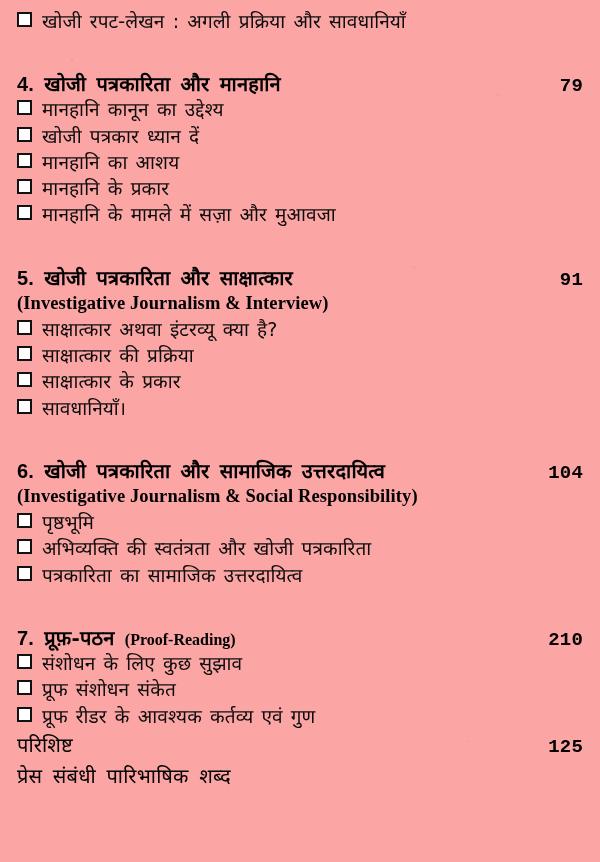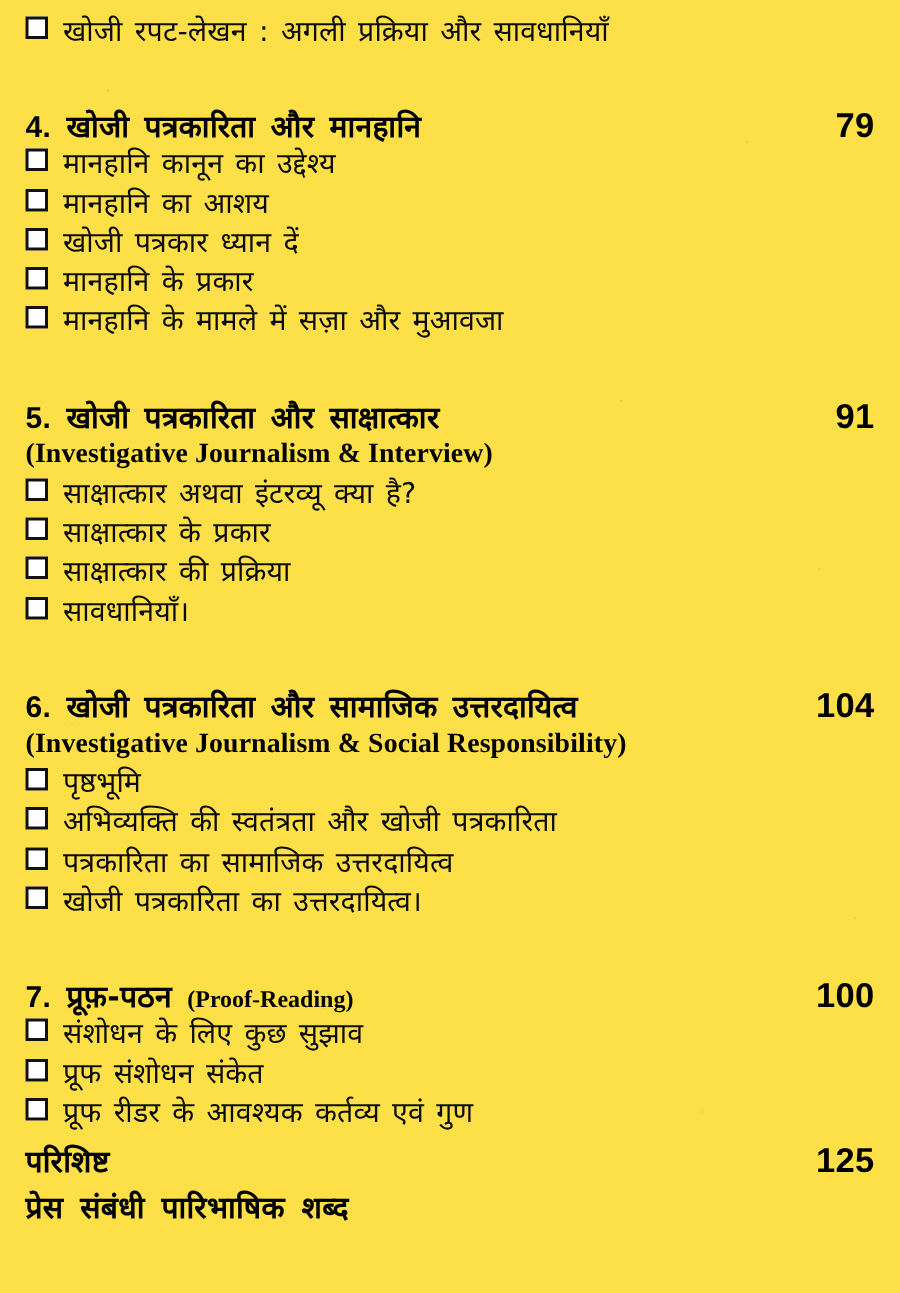--- a/index.html
+++ b/index.html
@@ -14,21 +14,21 @@
     overflow: hidden;
     font-family: "Liberation Serif", "DejaVu Serif", serif;
     color: #000000;
     -webkit-font-smoothing: antialiased;
   }
 
   #page {
     position: relative;
     width: 600px;
     height: 862px;
-    background: #fde047;
+    background: #fca5a5;
     padding: 0;
     box-sizing: border-box;
   }
 
   
   #scan-noise {
     position: absolute;
     inset: 0;
     pointer-events: none;
     opacity: .30;
@@ -60,23 +60,23 @@
   }
 
   .row-text {
     flex: 1 1 auto;
     min-width: 0;
   }
 
   .row-page {
     flex: 0 0 auto;
     text-align: center;
-    font-family: Liberation Sans, sans-serif;
-    font-weight: bold;
-    font-size: 23px;
+    font-family: Liberation Mono, monospace;
+    font-weight: bold;
+    font-size: 19px;
     letter-spacing: .2px;
     padding-left: 10px;
     white-space: nowrap;
   }
 
   
   .entry {
     display: flex;
     align-items: baseline;
     line-height: 1.0;
@@ -136,21 +136,21 @@
     letter-spacing: .1px;
     margin: 0 0 5px 0;
   }
 
   
   .plain-heading {
     margin: 7px 0 2px 0;
   }
   .plain-heading .row-text {
     font-family: "DejaVu Sans", "Liberation Sans", sans-serif;
-    font-weight: bold;
+    font-weight: normal;
     font-size: 20px;
     line-height: 1.15;
     letter-spacing: .2px;
     word-spacing: 4px;
   }
 </style>
 </head>
 <body>
 
 <div id="page">
@@ -170,25 +170,25 @@
       </div>
       <div class="row-page">79</div>
     </div>
 
     <div class="entry">
       <span class="box"></span>
       <span class="label">मानहानि कानून का उद्देश्य</span>
     </div>
     <div class="entry">
       <span class="box"></span>
+      <span class="label">खोजी पत्रकार ध्यान दें</span>
+    </div>
+    <div class="entry">
+      <span class="box"></span>
       <span class="label">मानहानि का आशय</span>
-    </div>
-    <div class="entry">
-      <span class="box"></span>
-      <span class="label">खोजी पत्रकार ध्यान दें</span>
     </div>
     <div class="entry">
       <span class="box"></span>
       <span class="label">मानहानि के प्रकार</span>
     </div>
     <div class="entry">
       <span class="box"></span>
       <span class="label">मानहानि के मामले में सज़ा और मुआवजा</span>
     </div>
 
@@ -200,25 +200,25 @@
       <div class="row-page">91</div>
     </div>
     <div class="subtitle">(Investigative Journalism &amp; Interview)</div>
 
     <div class="entry">
       <span class="box"></span>
       <span class="label">साक्षात्कार अथवा इंटरव्यू क्या है?</span>
     </div>
     <div class="entry">
       <span class="box"></span>
+      <span class="label">साक्षात्कार की प्रक्रिया</span>
+    </div>
+    <div class="entry">
+      <span class="box"></span>
       <span class="label">साक्षात्कार के प्रकार</span>
-    </div>
-    <div class="entry">
-      <span class="box"></span>
-      <span class="label">साक्षात्कार की प्रक्रिया</span>
     </div>
     <div class="entry">
       <span class="box"></span>
       <span class="label">सावधानियाँ।</span>
     </div>
 
     <div class="row chapter">
       <div class="row-text">
         <span class="num">6.</span>
         <span>खोजी पत्रकारिता और सामाजिक उत्तरदायित्व</span>
@@ -231,33 +231,29 @@
       <span class="box"></span>
       <span class="label">पृष्ठभूमि</span>
     </div>
     <div class="entry">
       <span class="box"></span>
       <span class="label">अभिव्यक्ति की स्वतंत्रता और खोजी पत्रकारिता</span>
     </div>
     <div class="entry">
       <span class="box"></span>
       <span class="label">पत्रकारिता का सामाजिक उत्तरदायित्व</span>
-    </div>
-    <div class="entry">
-      <span class="box"></span>
-      <span class="label">खोजी पत्रकारिता का उत्तरदायित्व।</span>
     </div>
 
     <div class="row chapter">
       <div class="row-text">
         <span class="num">7.</span>
         <span>प्रूफ़-पठन</span>
         <span class="latin-inline">(Proof-Reading)</span>
       </div>
-      <div class="row-page">100</div>
+      <div class="row-page">210</div>
     </div>
 
     <div class="entry">
       <span class="box"></span>
       <span class="label">संशोधन के लिए कुछ सुझाव</span>
     </div>
     <div class="entry">
       <span class="box"></span>
       <span class="label">प्रूफ संशोधन संकेत</span>
     </div>

